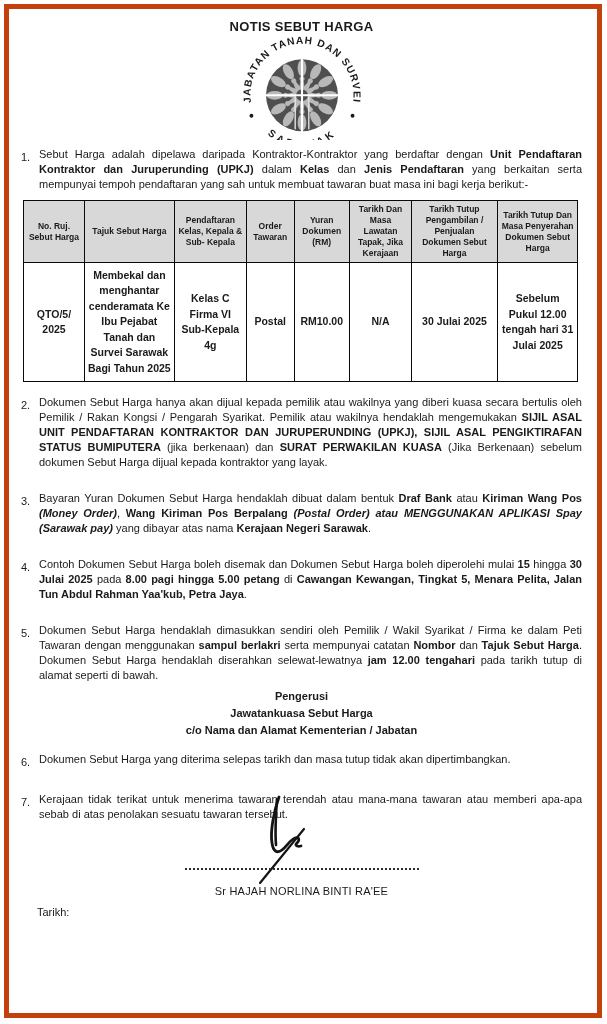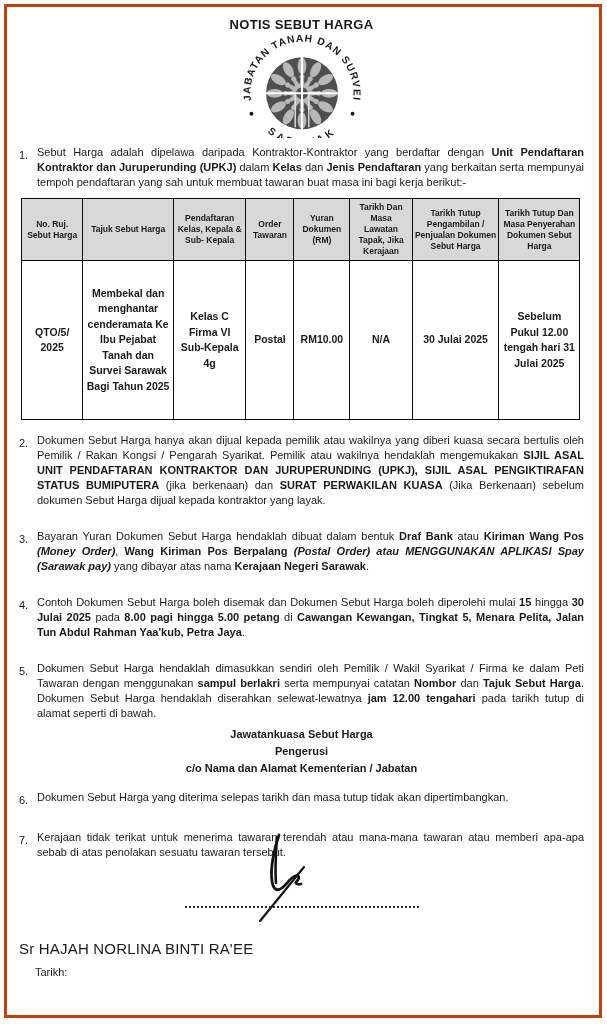--- a/index.html
+++ b/index.html
@@ -1,19 +1,19 @@
 <!DOCTYPE html>
 <html><head>
 <meta charset="utf-8">
 <style>
   html,body { margin:0; padding:0; background:#fff; }
   body { width:607px; height:1024px; position:relative; }
   .frame {
     position:absolute; left:4px; top:4px; right:5px; bottom:6px;
-    border:3px solid #c2410c; background:#fff; overflow:hidden;
+    border:5px solid #c2410c; background:#fff; overflow:hidden;
     font-family:"Liberation Sans","DejaVu Sans",sans-serif; color:#1a1a1a;
   }
   .content { padding:6px 15px 0 12px; }
   .b { font-weight:bold; }
   .i { font-style:italic; }
 
   .doc-title { text-align:center; font-weight:bold; font-size:13px; letter-spacing:.3px; margin-top:4px; }
 
   .logo-wrap { text-align:center; margin-top:1px; line-height:0; }
 
@@ -29,31 +29,31 @@
   .m7 { margin-top:20px; }
 
   table.quote { border-collapse:collapse; width:99%; margin:8px 0 0 2px; table-layout:fixed; }
   table.quote th, table.quote td { border:1.6px solid #0a0a0a; }
   table.quote th {
     background:#d8d8d8; font-size:8.5px; line-height:11px; font-weight:bold;
     text-align:center; vertical-align:middle; padding:3px 2px; height:46px;
   }
   table.quote td {
     font-size:10.5px; line-height:15.5px; font-weight:bold; text-align:center;
-    vertical-align:middle; padding:20px 3px; height:118px;
+    vertical-align:middle; padding:0 3px; height:118px;
   }
   td.vtop { vertical-align:top; padding-top:9px; }
   td.vdate { vertical-align:top; padding-top:28px; }
 
   .address { text-align:center; font-weight:bold; font-size:11px; line-height:17px; margin-top:5px; }
 
   .sig-area { position:relative; height:48px; margin-top:0; }
   .sig-line { position:absolute; left:50%; bottom:0; transform:translateX(-50%); width:234px; border-bottom:2px dotted #2b2b2b; }
   .sig-svg { position:absolute; left:50%; margin-left:-70px; bottom:-15px; }
-  .sig-name { font-size:15px; margin-top:32px; letter-spacing:.2px; }
+  .sig-name { text-align:center; font-size:11px; margin-top:15px; letter-spacing:.2px; }
   .tarikh { font-size:11px; margin-top:9px; padding-left:16px; }
 </style>
 </head>
 <body>
 
 <div class="frame">
   <div class="content">
 
     <div class="doc-title">NOTIS SEBUT HARGA</div>
 
@@ -202,22 +202,22 @@
       <span class="num">4.</span>
       <span class="itext"><span>Contoh Dokumen Sebut Harga boleh disemak dan Dokumen Sebut Harga boleh diperolehi mulai </span><span class="b">15</span><span> hingga </span><span class="b">30 Julai 2025</span><span> pada </span><span class="b">8.00 pagi hingga 5.00 petang</span><span> di </span><span class="b">Cawangan Kewangan, Tingkat 5, Menara Pelita, Jalan Tun Abdul Rahman Yaa'kub, Petra Jaya</span><span>.</span></span>
     </div>
 
     <div class="item m5">
       <span class="num">5.</span>
       <span class="itext"><span>Dokumen Sebut Harga hendaklah dimasukkan sendiri oleh Pemilik / Wakil Syarikat / Firma ke dalam Peti Tawaran dengan menggunakan </span><span class="b">sampul berlakri</span><span> serta mempunyai catatan </span><span class="b">Nombor</span><span> dan </span><span class="b">Tajuk Sebut Harga</span><span>. Dokumen Sebut Harga hendaklah diserahkan selewat-lewatnya </span><span class="b">jam 12.00 tengahari</span><span> pada tarikh tutup di alamat seperti di bawah.</span></span>
     </div>
 
     <div class="address">
+      <div>Pengerusi</div>
       <div>Jawatankuasa Sebut Harga</div>
-      <div>Pengerusi</div>
       <div>c/o Nama dan Alamat Kementerian / Jabatan</div>
     </div>
 
     <div class="item m6">
       <span class="num">6.</span>
       <span class="itext"><span>Dokumen Sebut Harga yang diterima selepas tarikh dan masa tutup tidak akan dipertimbangkan.</span></span>
     </div>
 
     <div class="item m7">
       <span class="num">7.</span>

